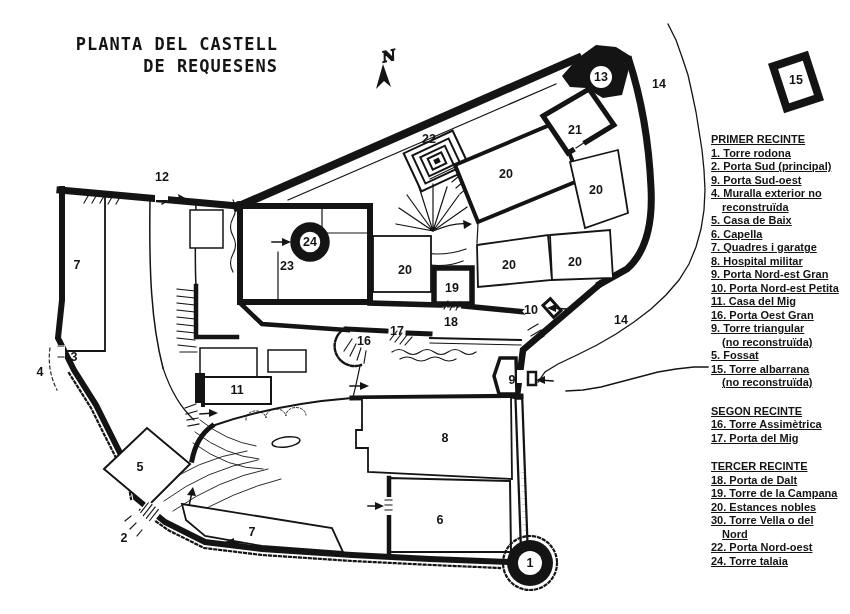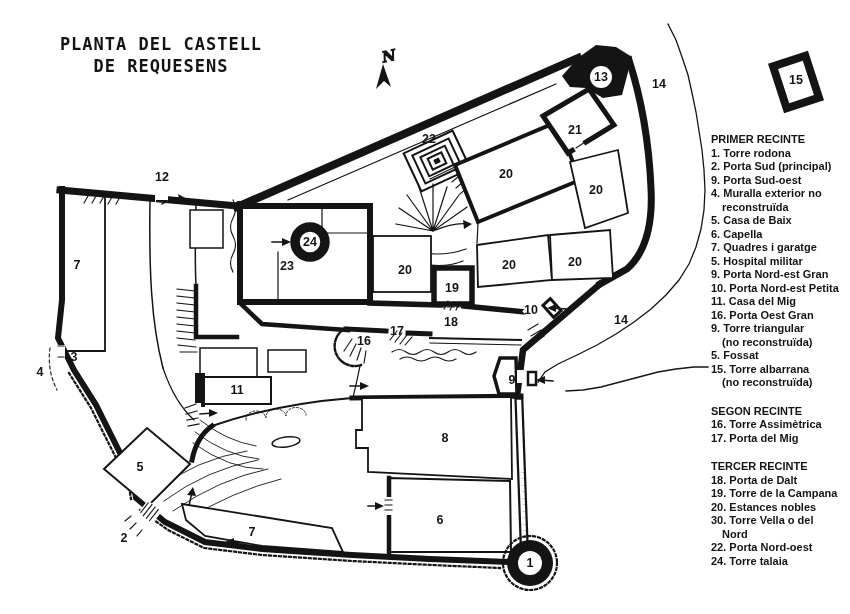--- a/index.html
+++ b/index.html
@@ -1,24 +1,24 @@
 <!DOCTYPE html>
 <html><head>
 <meta charset="utf-8">
 <style>
   html,body{margin:0;padding:0;background:#ffffff;}
   body{width:850px;height:614px;position:relative;overflow:hidden;
        font-family:"Liberation Sans",sans-serif;color:#141414;}
   .screen{position:absolute;inset:0;background:#ffffff;}
   svg.plan{position:absolute;left:0;top:0;}
-  .title{position:absolute;left:44px;top:33px;width:234px;text-align:center;
+  .title{position:absolute;left:44px;top:33px;width:234px;text-align:right;
          font-family:"DejaVu Sans Mono",monospace;font-weight:bold;
          font-size:17px;line-height:22px;letter-spacing:1px;white-space:nowrap;}
   .legend{position:absolute;left:711px;top:133px;width:139px;
-          font-size:11px;font-weight:bold;line-height:13.5px;}
+          font-size:11px;font-weight:bold;line-height:13.5px;text-decoration:underline;}
   .legend-section{margin-bottom:15px;}
   .legend-item{white-space:pre-line;padding-left:11px;text-indent:-11px;}
   
   .w95{stroke-width:9.5}.w9{stroke-width:9}.w8{stroke-width:8}.w7{stroke-width:7}
   .w65{stroke-width:6.5}.w6{stroke-width:6}.w55{stroke-width:5.5}.w5{stroke-width:5}
   .w45{stroke-width:4.5}.w4{stroke-width:4}
   .t35{stroke-width:3.5}.t3{stroke-width:3}.t25{stroke-width:2.5}.t2{stroke-width:2}
   .t18{stroke-width:1.8}.t15{stroke-width:1.5}.t13{stroke-width:1.3}.t12{stroke-width:1.2}
   .t11{stroke-width:1.1}.t09{stroke-width:0.9}.t{stroke-width:1.1}
   .fr{stroke-width:2.2;stroke-dasharray:2,3}
@@ -292,21 +292,21 @@
     <div class="legend-section">
       <div class="legend-heading">PRIMER RECINTE</div>
       <div class="legend-item">1. Torre rodona</div>
       <div class="legend-item">2. Porta Sud (principal)</div>
       <div class="legend-item">9. Porta Sud-oest</div>
       <div class="legend-item">4. Muralla exterior no
 reconstruïda</div>
       <div class="legend-item">5. Casa de Baix</div>
       <div class="legend-item">6. Capella</div>
       <div class="legend-item">7. Quadres i garatge</div>
-      <div class="legend-item">5. Hospital militar</div>
+      <div class="legend-item">8. Hospital militar</div>
       <div class="legend-item">9. Porta Nord-est Gran</div>
       <div class="legend-item">10. Porta Nord-est Petita</div>
       <div class="legend-item">11. Casa del Mig</div>
       <div class="legend-item">16. Porta Oest Gran</div>
       <div class="legend-item">9. Torre triangular
 (no reconstruïda)</div>
       <div class="legend-item">5. Fossat</div>
       <div class="legend-item">15. Torre albarrana
 (no reconstruïda)</div>
     </div>

